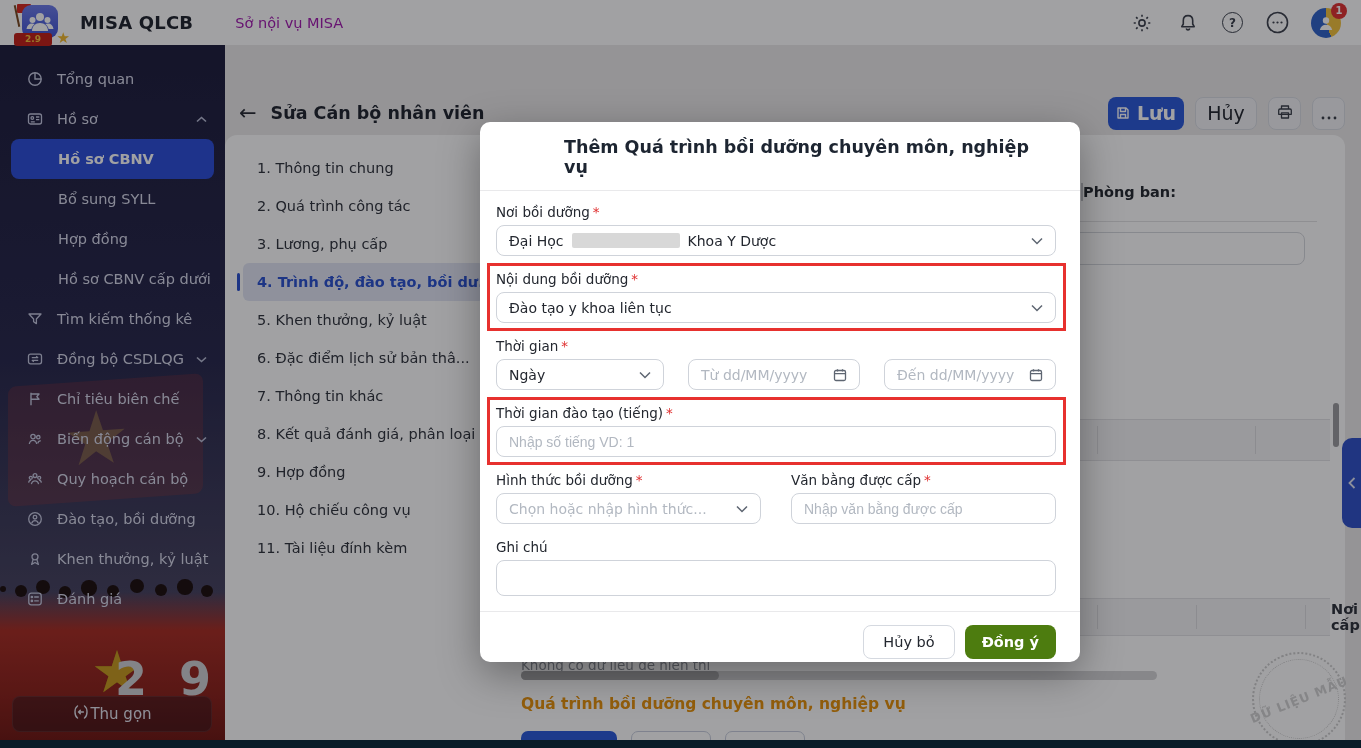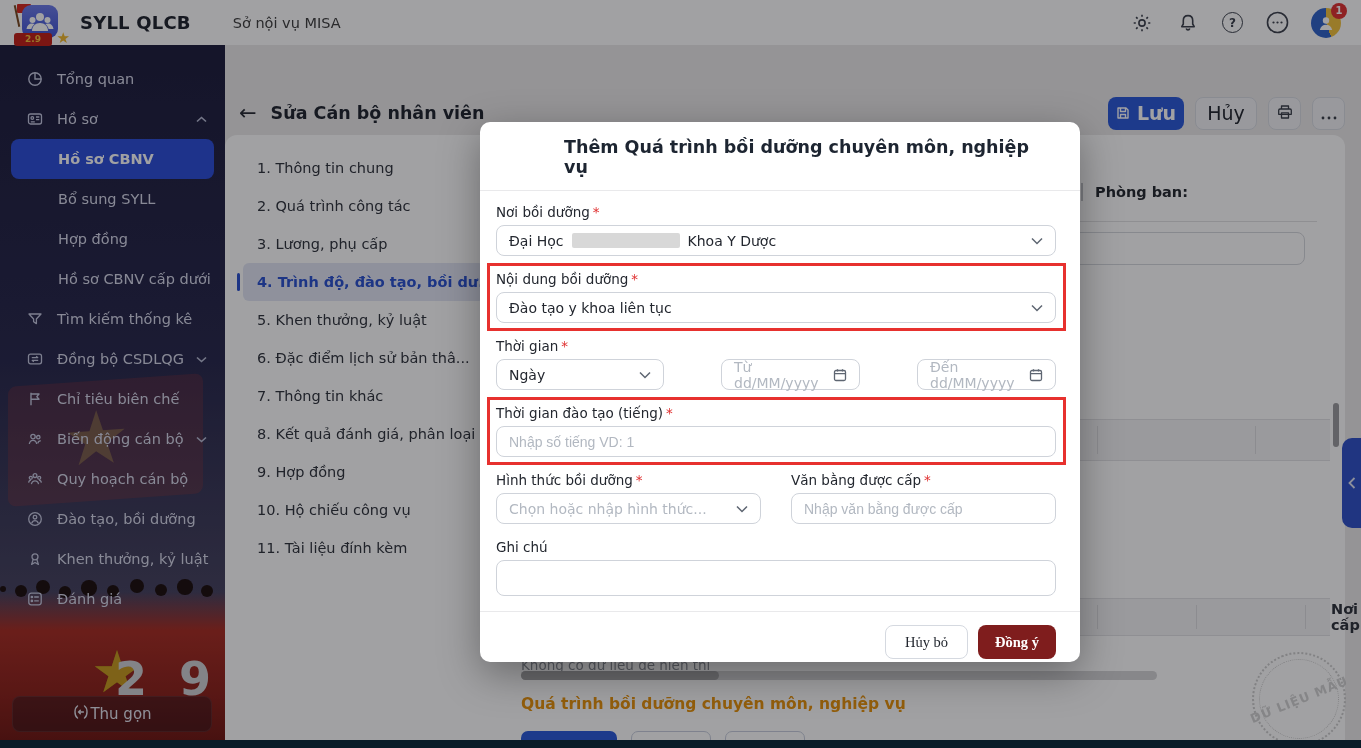--- a/index.html
+++ b/index.html
@@ -9,21 +9,21 @@
 
   
   .topbar { position:absolute; top:0; left:0; right:0; height:45px; background:#ffffff; display:flex; align-items:center; z-index:10; }
   .logo-wrap { position:relative; width:54px; height:40px; margin-left:12px; }
   .logo-sq { position:absolute; left:10px; top:2px; width:36px; height:33px; border-radius:9px; background:linear-gradient(180deg,#6d7ce9,#3f53d4); }
   .logo-flagpole { position:absolute; left:4px; top:2px; width:2px; height:22px; background:#7a4a22; transform:rotate(-12deg); }
   .logo-flag { position:absolute; left:5px; top:1px; width:14px; height:9px; background:#d6281e; border-radius:1px; }
   .logo-ribbon { position:absolute; left:2px; bottom:-3px; width:38px; height:13px; background:#c21f17; border-radius:3px; color:#f3c13a; font-size:9px; font-weight:bold; text-align:center; line-height:13px; }
   .logo-star { position:absolute; right:-4px; bottom:-4px; color:#f0b82e; font-size:15px; }
   .app-title { font-size:18px; font-weight:800; color:#20242e; margin-left:14px; letter-spacing:.2px; }
-  .org-name { font-size:14.5px; color:#404040; margin-left:42px; }
+  .org-name { font-size:14.5px; color:#a21caf; margin-left:42px; }
   .topbar-right { margin-left:auto; display:flex; align-items:center; gap:22px; padding-right:20px; }
   .tb-icon { width:24px; height:24px; display:flex; align-items:center; justify-content:center; color:#3c414c; cursor:pointer; }
   .circle-icon { width:21px; height:21px; border:1.6px solid #3c414c; border-radius:50%; display:flex; align-items:center; justify-content:center; font-size:12px; font-weight:bold; color:#3c414c; }
   .avatar-wrap { position:relative; width:30px; height:30px; }
   .avatar { width:30px; height:30px; border-radius:50%; background:conic-gradient(#f2c23c 0 160deg,#2f63c9 160deg 360deg); display:flex; align-items:center; justify-content:center; }
   .avatar svg { display:block; }
   .notif-badge { position:absolute; top:-5px; right:-6px; min-width:16px; height:16px; border-radius:8px; background:#e03131; color:#fff; font-size:10px; font-weight:bold; display:flex; align-items:center; justify-content:center; padding:0 4px; }
 
   
   .sidebar { position:absolute; top:45px; left:0; width:225px; bottom:0; background:linear-gradient(180deg,#1d1d3c 0%,#28284c 45%,#46435f 78%,#55506a 100%); overflow:hidden; z-index:5; }
@@ -53,21 +53,21 @@
   .btn-ghost { width:62px; background:#f2f3f6; border:1px solid #d9dce3; color:#23272f; }
   .btn-sq { width:33px; background:#f2f3f6; border:1px solid #d9dce3; color:#3a3f49; }
 
   .card { position:absolute; top:90px; left:0; right:16px; bottom:0; background:#ffffff; border-radius:12px 12px 0 0; }
 
   .steps { position:absolute; left:18px; top:14px; width:242px; }
   .step { position:relative; padding:11px 12px 11px 14px; font-size:14.5px; color:#30343d; cursor:pointer; white-space:nowrap; }
   .step-active { background:#e2e6f4; border-radius:6px; color:#2a51cf; font-weight:600; }
   .step-active::before { content:""; position:absolute; left:-6px; top:10px; width:3px; height:18px; background:#2a51cf; border-radius:2px; }
 
-  .dept-row { position:absolute; left:856px; top:48px; display:flex; align-items:center; gap:12px; }
+  .dept-row { position:absolute; left:856px; top:48px; display:flex; align-items:center; }
   .dept-vbar { width:2px; height:18px; background:#c3c5ca; }
   .dept-label { font-size:14.5px; font-weight:600; color:#25292f; }
   .card-divider { position:absolute; left:260px; right:28px; top:86px; border-bottom:1px solid #e2e2e4; }
   .dept-input { position:absolute; left:650px; right:40px; top:97px; height:33px; border:1px solid #d6d8dd; border-radius:8px; background:#fff; }
 
   .thead { position:absolute; left:280px; right:15px; background:#f4f4f6; border-top:1px solid #e3e3e5; border-bottom:1px solid #e3e3e5; display:flex; align-items:center; }
   .thead-1 { top:284px; height:42px; }
   .thead-2 { top:463px; height:38px; }
   .th-cell { font-size:14.5px; font-weight:700; color:#2e323b; position:absolute; }
   .th-sep { position:absolute; top:6px; bottom:6px; width:1px; background:#dddde0; }
@@ -103,28 +103,28 @@
   .req { color:#e03131; margin-left:3px; }
   .control { height:31px; border:1px solid #cfd3da; border-radius:8px; background:#fff; display:flex; align-items:center; padding:0 12px; font-size:14px; color:#23272f; position:relative; }
   .control .chev { margin-left:auto; color:#5e6672; display:flex; }
   .control .cal { margin-left:auto; color:#5e6672; display:flex; }
   .ph { color:#b2b8c1; }
   input.control { width:100%; }
   input.control::placeholder { color:#b2b8c1; }
   .redact { display:inline-block; width:108px; height:15px; background:#d8d8d8; border-radius:2px; margin:0 8px; }
   .time-row { display:flex; justify-content:space-between; }
   .time-unit { width:168px; }
-  .time-date { width:139px; }
+  .time-date { width:172px; }
   .two-col { display:flex; gap:30px; }
   .two-col > div { flex:1; }
   .redbox { position:absolute; left:-9px; right:-10px; top:-8px; bottom:-8px; border:3px solid #e7312e; pointer-events:none; z-index:2; }
-  .modal-footer { border-top:1px solid #e9e9eb; padding:13px 24px; display:flex; justify-content:flex-end; gap:10px;font-family:Liberation Serif, serif; }
+  .modal-footer { border-top:1px solid #e9e9eb; padding:13px 24px; display:flex; justify-content:flex-end; gap:10px; }
   .mbtn { height:34px; border-radius:8px; font-size:14.5px; display:flex; align-items:center; justify-content:center; cursor:pointer; }
   .mbtn-cancel { padding:0 19px; background:#fff; border:1px solid #d5d9e0; color:#23272f; }
-  .mbtn-ok { padding:0 17px; background:#7f1d1d; color:#fff; font-weight:600; }
+  .mbtn-ok { padding:0 17px; background:#4d7c0f; color:#fff; font-weight:600; }
 
   svg { flex:none; }
 </style>
 </head>
 <body>
 
 <div class="app">
 
   <div class="topbar">
     <div class="logo-wrap">
@@ -138,21 +138,21 @@
               <circle cx="25.5" cy="15" r="3"></circle>
               <path d="M10 26c0-5 3.5-8 8-8s8 3 8 8z"></path>
               <path d="M4.5 24c.4-3.6 2.6-5.6 5.5-5.6 1 0 1.9.2 2.7.7-1.9 1.6-3 3.3-3.3 4.9z"></path>
               <path d="M31.5 24c-.4-3.6-2.6-5.6-5.5-5.6-1 0-1.9.2-2.7.7 1.9 1.6 3 3.3 3.3 4.9z"></path>
             </g>
           </svg>
       </div>
       <div class="logo-star">★</div>
       <div class="logo-ribbon">2.9</div>
     </div>
-    <div class="app-title">SYLL QLCB</div>
+    <div class="app-title">MISA QLCB</div>
     <div class="org-name">Sở nội vụ MISA</div>
     <div class="topbar-right">
       <div class="tb-icon">
         <svg width="20" height="20" viewBox="0 0 20 20" fill="none" stroke="#3c414c" stroke-width="1.6">
             <circle cx="10" cy="10" r="3.1"></circle>
             <path d="M10 1.7v2.1M10 16.2v2.1M1.7 10h2.1M16.2 10h2.1M4.1 4.1l1.5 1.5M14.4 14.4l1.5 1.5M15.9 4.1l-1.5 1.5M5.6 14.4l-1.5 1.5"></path>
           </svg>
       </div>
       <div class="tb-icon">
         <svg width="20" height="20" viewBox="0 0 20 20" fill="none" stroke="#3c414c" stroke-width="1.6" stroke-linejoin="round">

